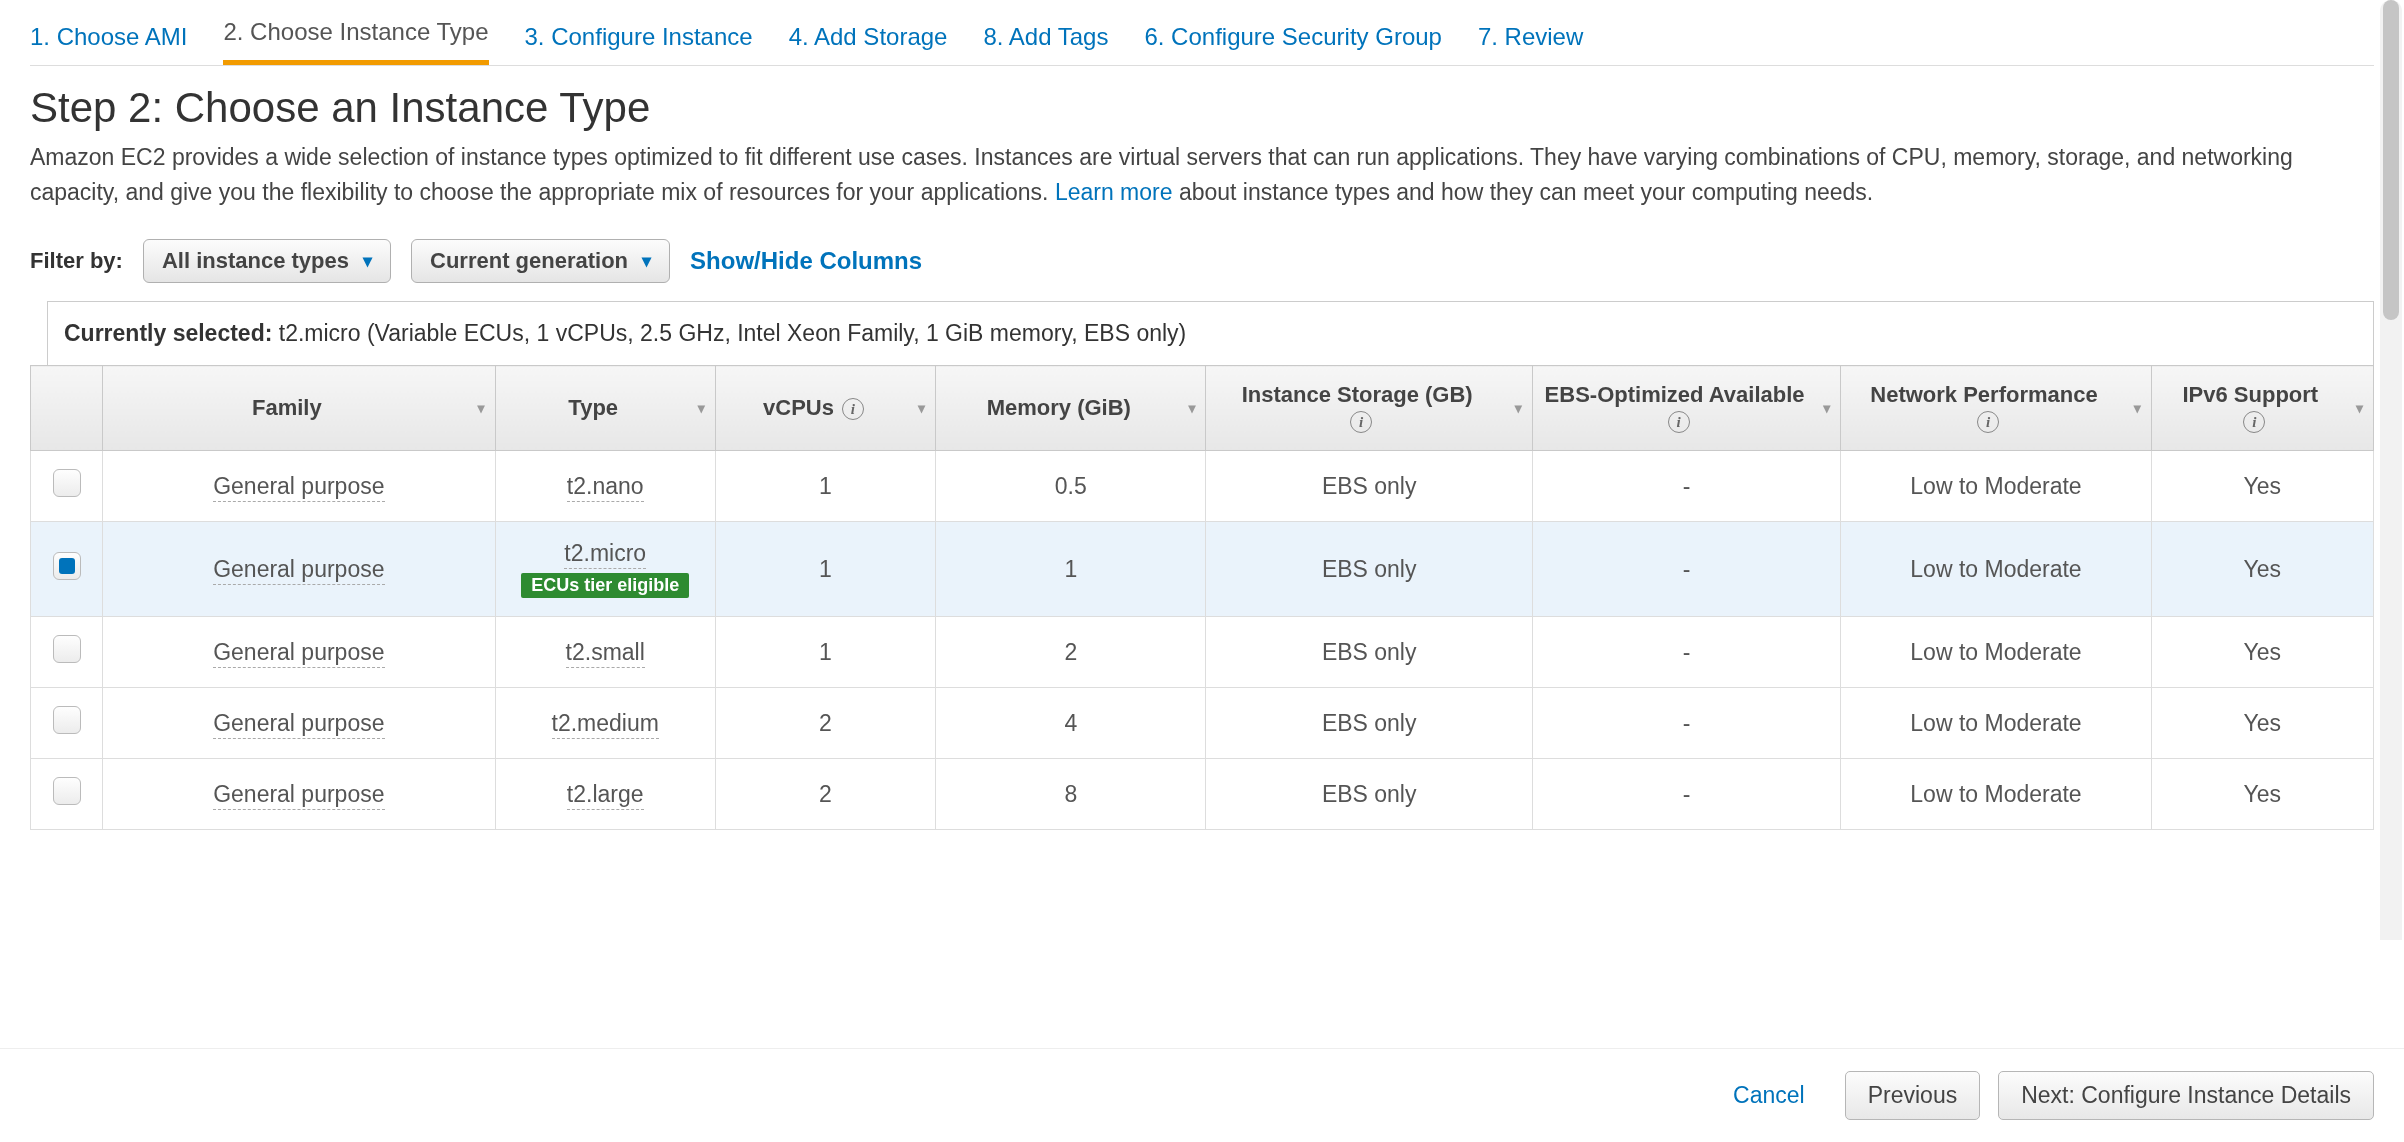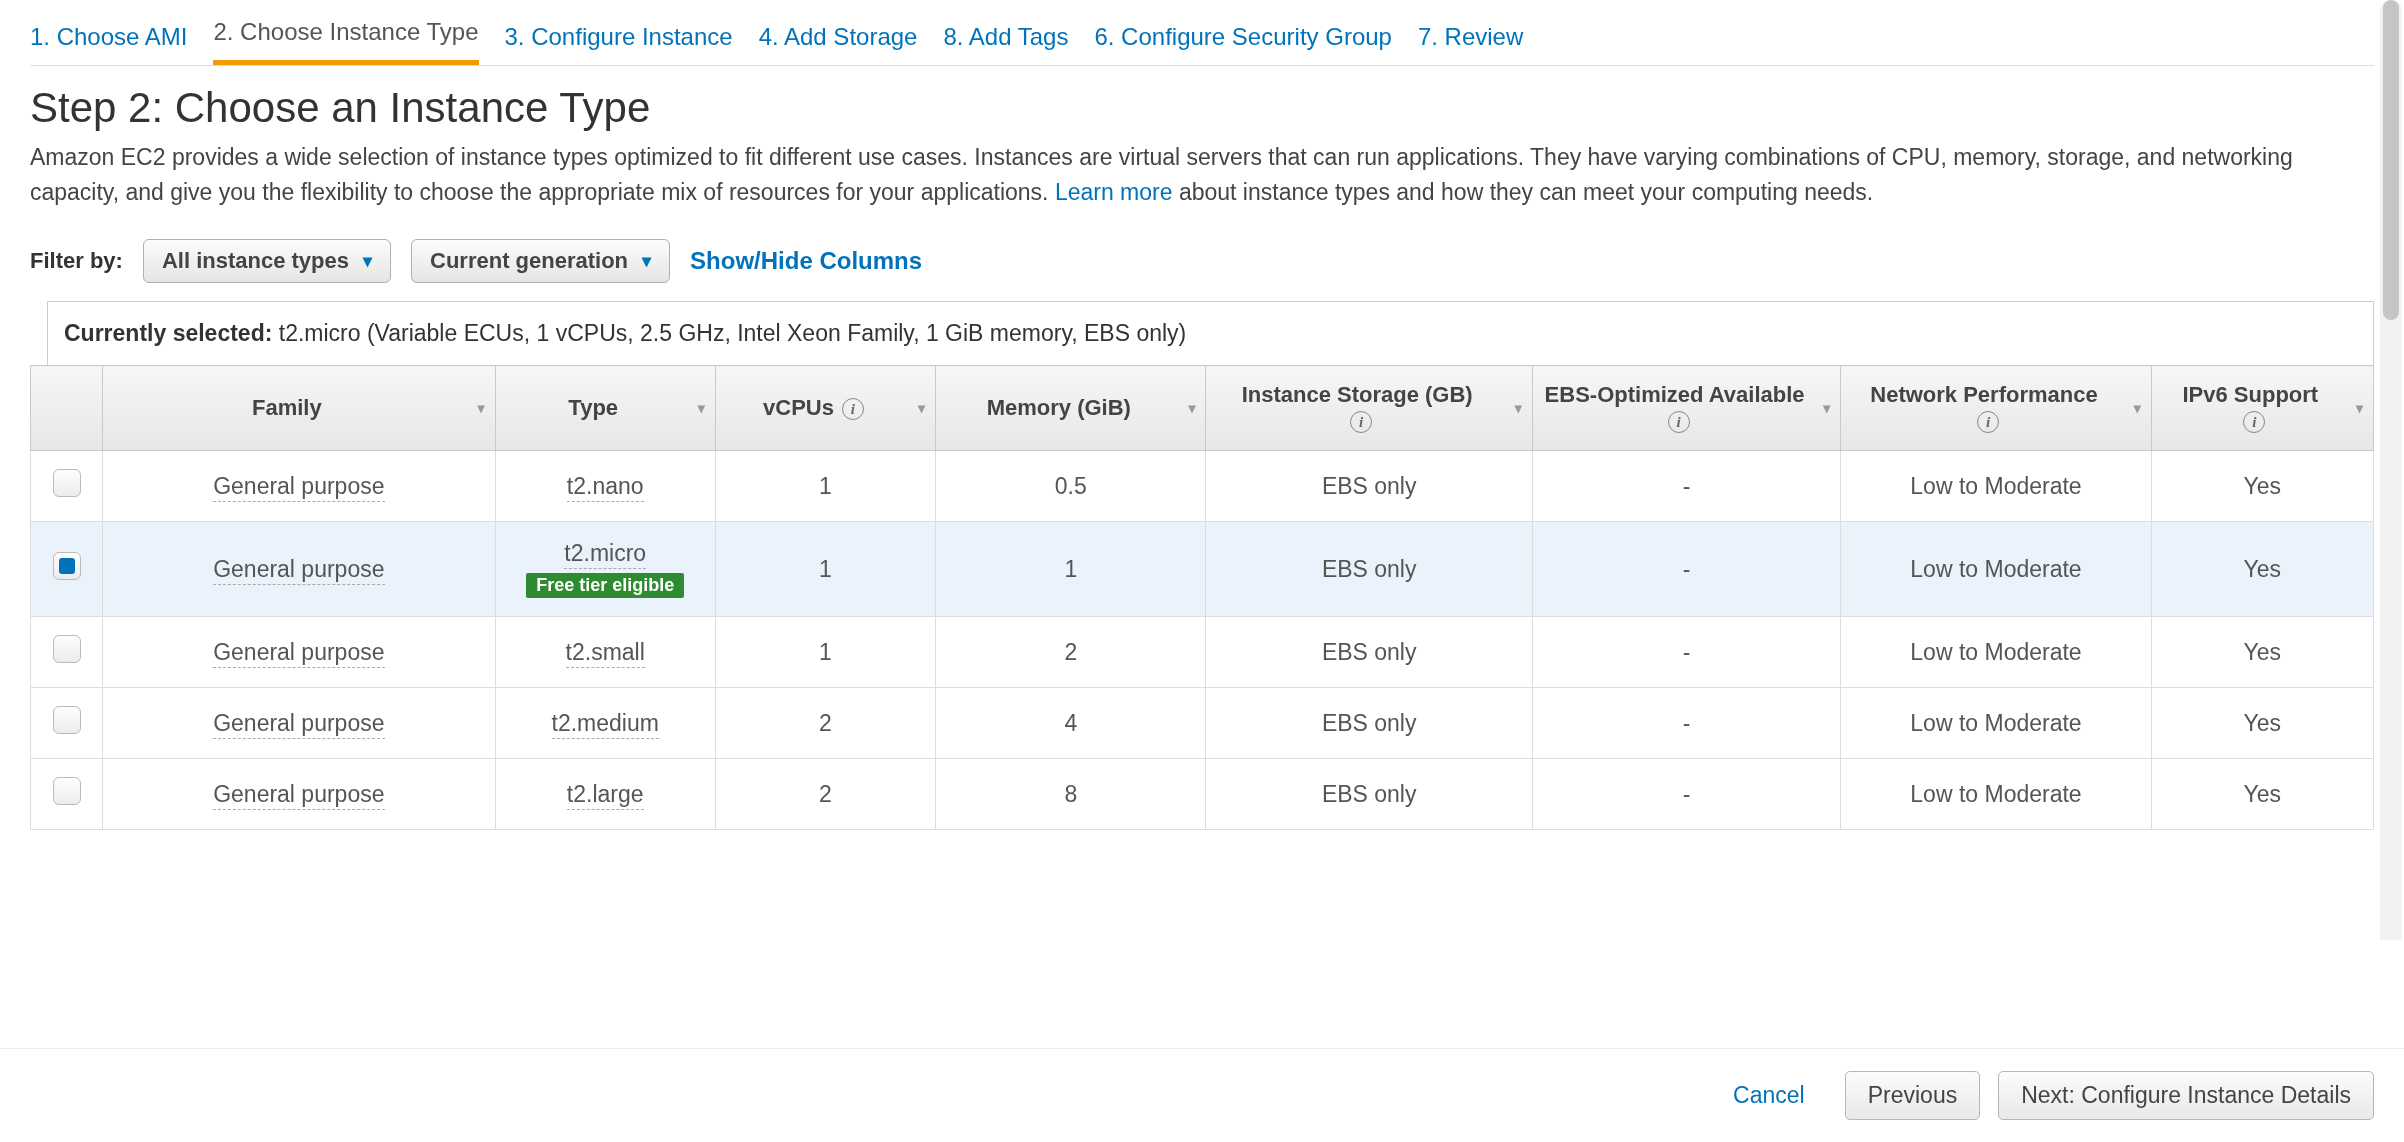--- a/index.html
+++ b/index.html
@@ -13,21 +13,21 @@
   }
   .page {
     width: 2404px;
     position: relative;
     padding: 0 30px;
   }
   
   .steps {
     display: flex;
     align-items: flex-end;
-    gap: 26px;
+    gap: 36px;
     padding: 18px 0 0 0;
   }
   .step {
     color: #0073bb;
     padding-bottom: 14px;
     cursor: pointer;
     font-size: 24px;
   }
   .step.active {
     color: #555;
@@ -323,21 +323,21 @@
           <td>1</td>
           <td>0.5</td>
           <td>EBS only</td>
           <td>-</td>
           <td>Low to Moderate</td>
           <td>Yes</td>
         </tr>
         <tr class="selected">
           <td><span class="chk on"></span></td>
           <td><span class="dashed">General purpose</span></td>
-          <td><span class="dashed">t2.micro</span><br><span class="badge-free">Free tier eligible</span></td>
+          <td><span class="dashed">t2.micro</span><br><span class="badge-free">ECUs tier eligible</span></td>
           <td>1</td>
           <td>1</td>
           <td>EBS only</td>
           <td>-</td>
           <td>Low to Moderate</td>
           <td>Yes</td>
         </tr>
         <tr>
           <td><span class="chk"></span></td>
           <td><span class="dashed">General purpose</span></td>

